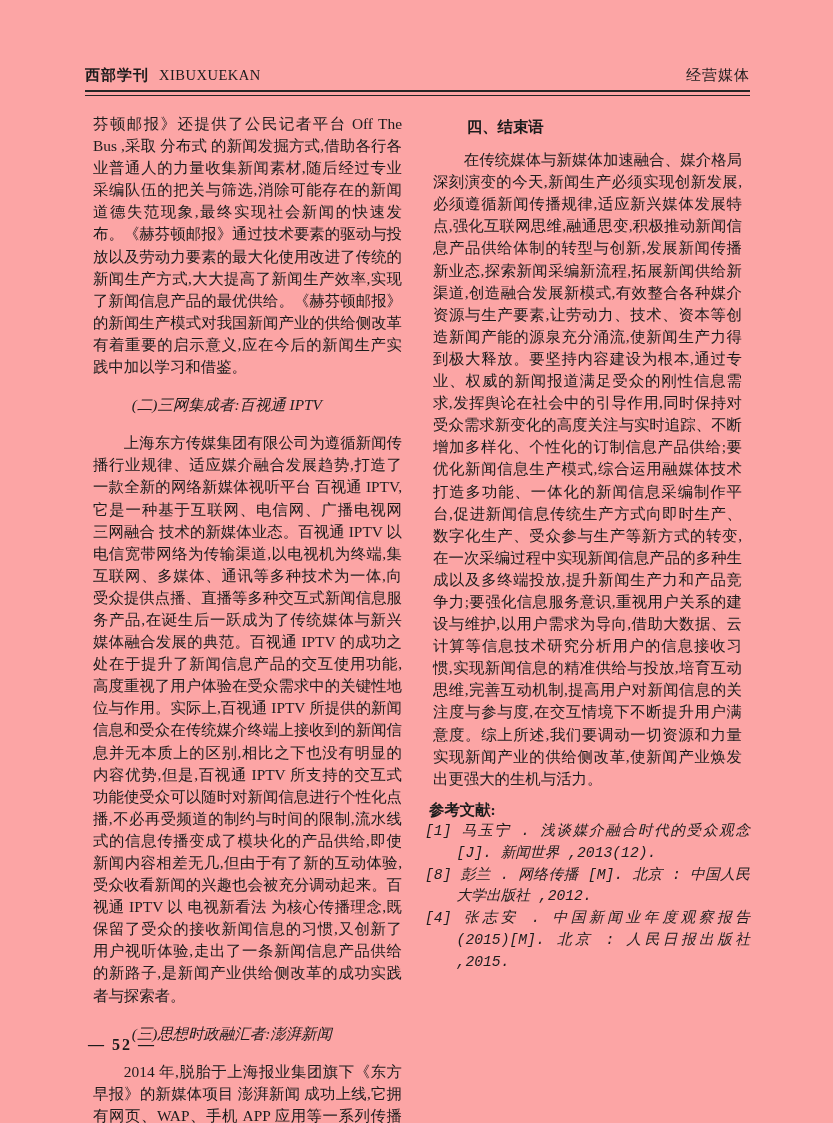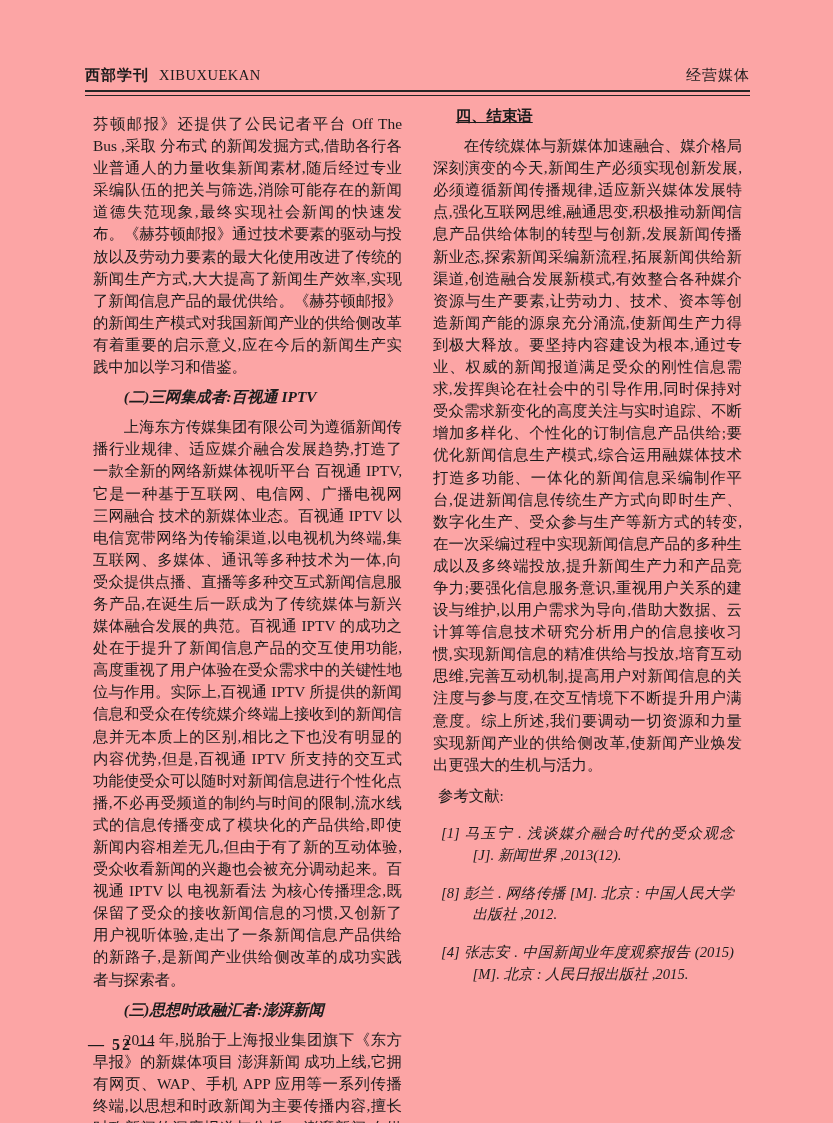--- a/index.html
+++ b/index.html
@@ -28,26 +28,26 @@
     border-bottom:1.3px solid #262626;
   }
   
   .columns{
     position:absolute;top:105px;left:85px;width:665px;
     display:flex;gap:15px;
   }
   .col{width:325px;font-size:15.4px;line-height:22.1px;text-align:justify;}
   .para{margin:8px;text-indent:2em;}
   .para.cont{text-indent:0;}
-  .kai-heading{margin:8px;text-indent:2em;font-style:italic;font-weight:bold;}
-  .bold-heading{margin:0;text-indent:2em;font-weight:bold;font-style:normal;text-decoration:underline;}
+  .kai-heading{margin:16px;text-indent:2em;font-style:italic;}
+  .bold-heading{margin:11px;text-indent:2em;font-weight:bold;font-style:normal;}
   
-  .refs-title{margin:9px 0 0 13px;font-weight:normal;text-indent:0;}
+  .refs-title{margin:9px 0 0 4px;font-weight:bold;text-indent:0;}
   .ref-list{margin:0;padding:0;list-style:none;font-style:italic;font-size:14.7px;line-height:21.8px;}
-  .ref-item{margin:16px;padding-left:2.15em;text-indent:-2.15em;text-align:justify;}
+  .ref-item{margin:0;padding-left:2.15em;text-indent:-2.15em;text-align:justify;font-family:Liberation Mono, monospace;}
   
   .footer{
     position:absolute;top:1036px;left:88px;
     font-size:16px;font-weight:bold;letter-spacing:2px;
   }
 </style>
 </head>
 <body>
 
 <div class="page">

